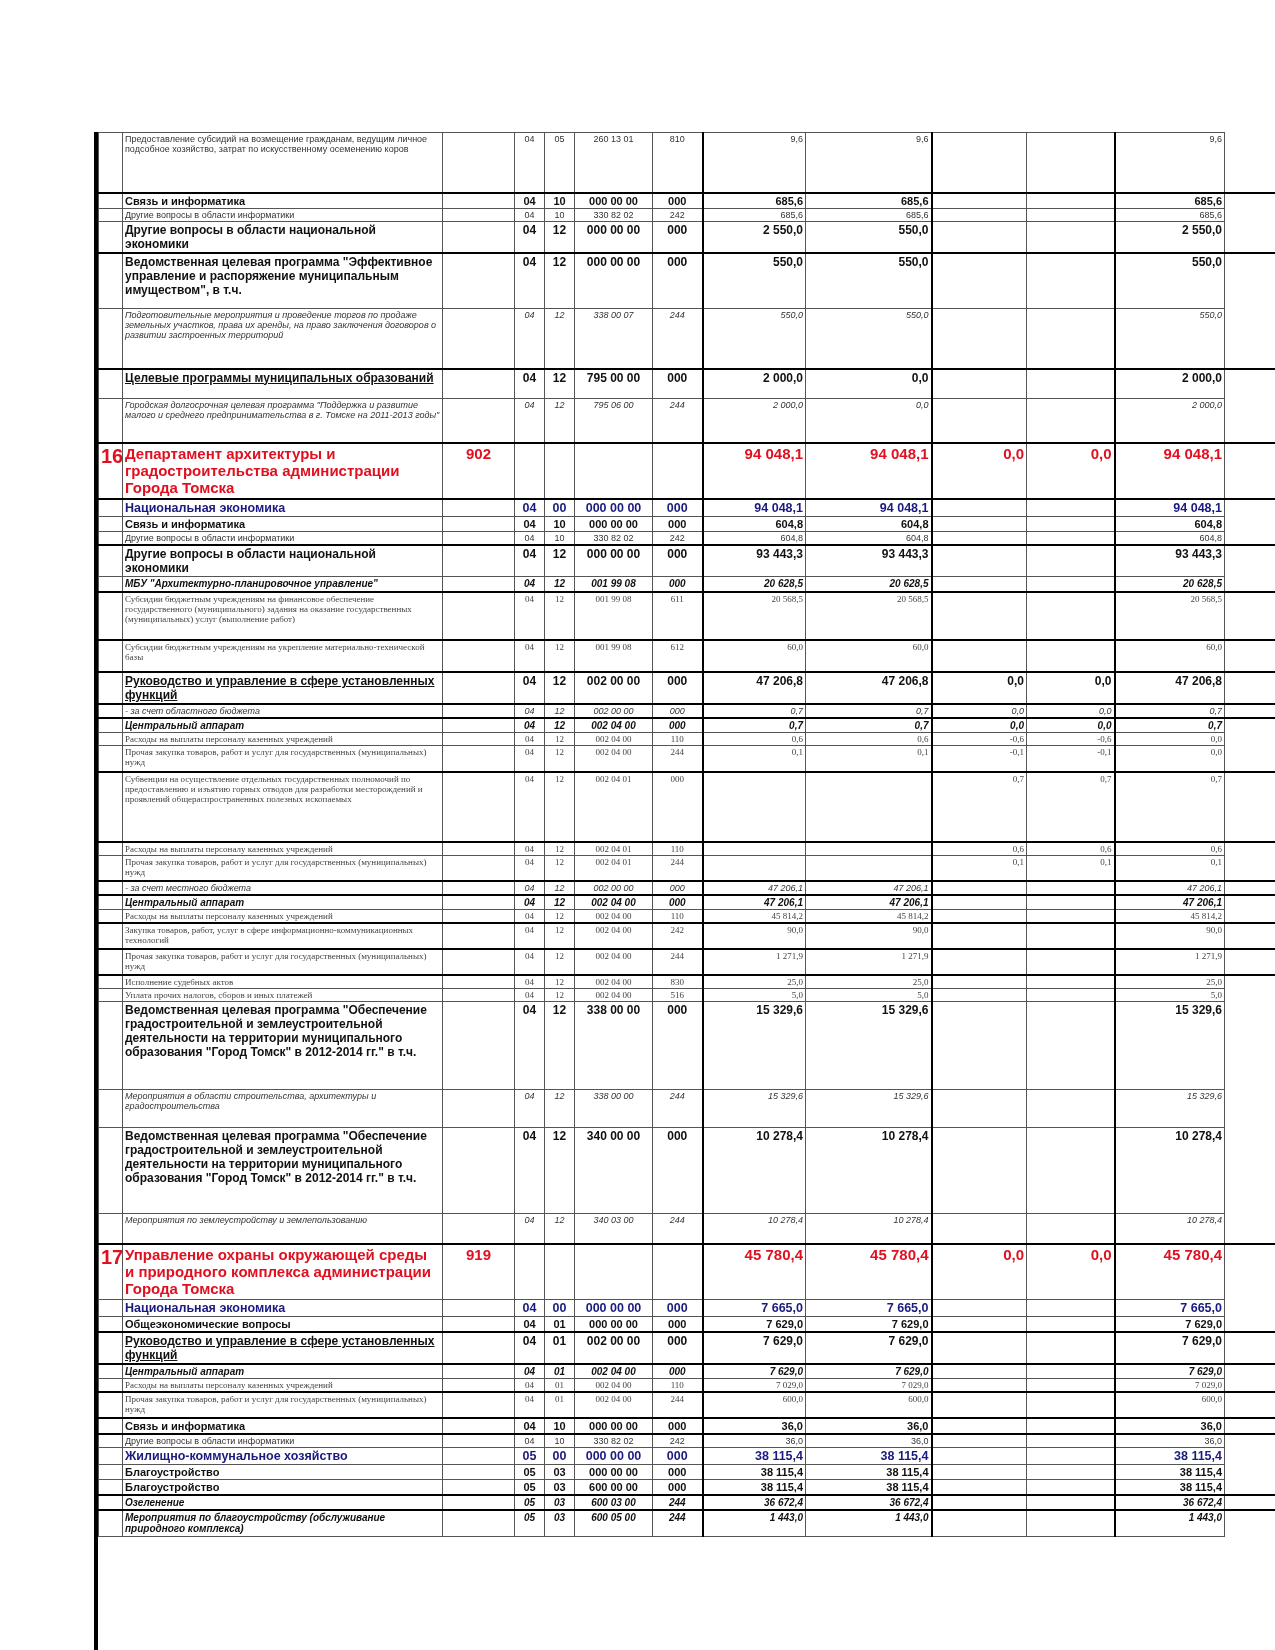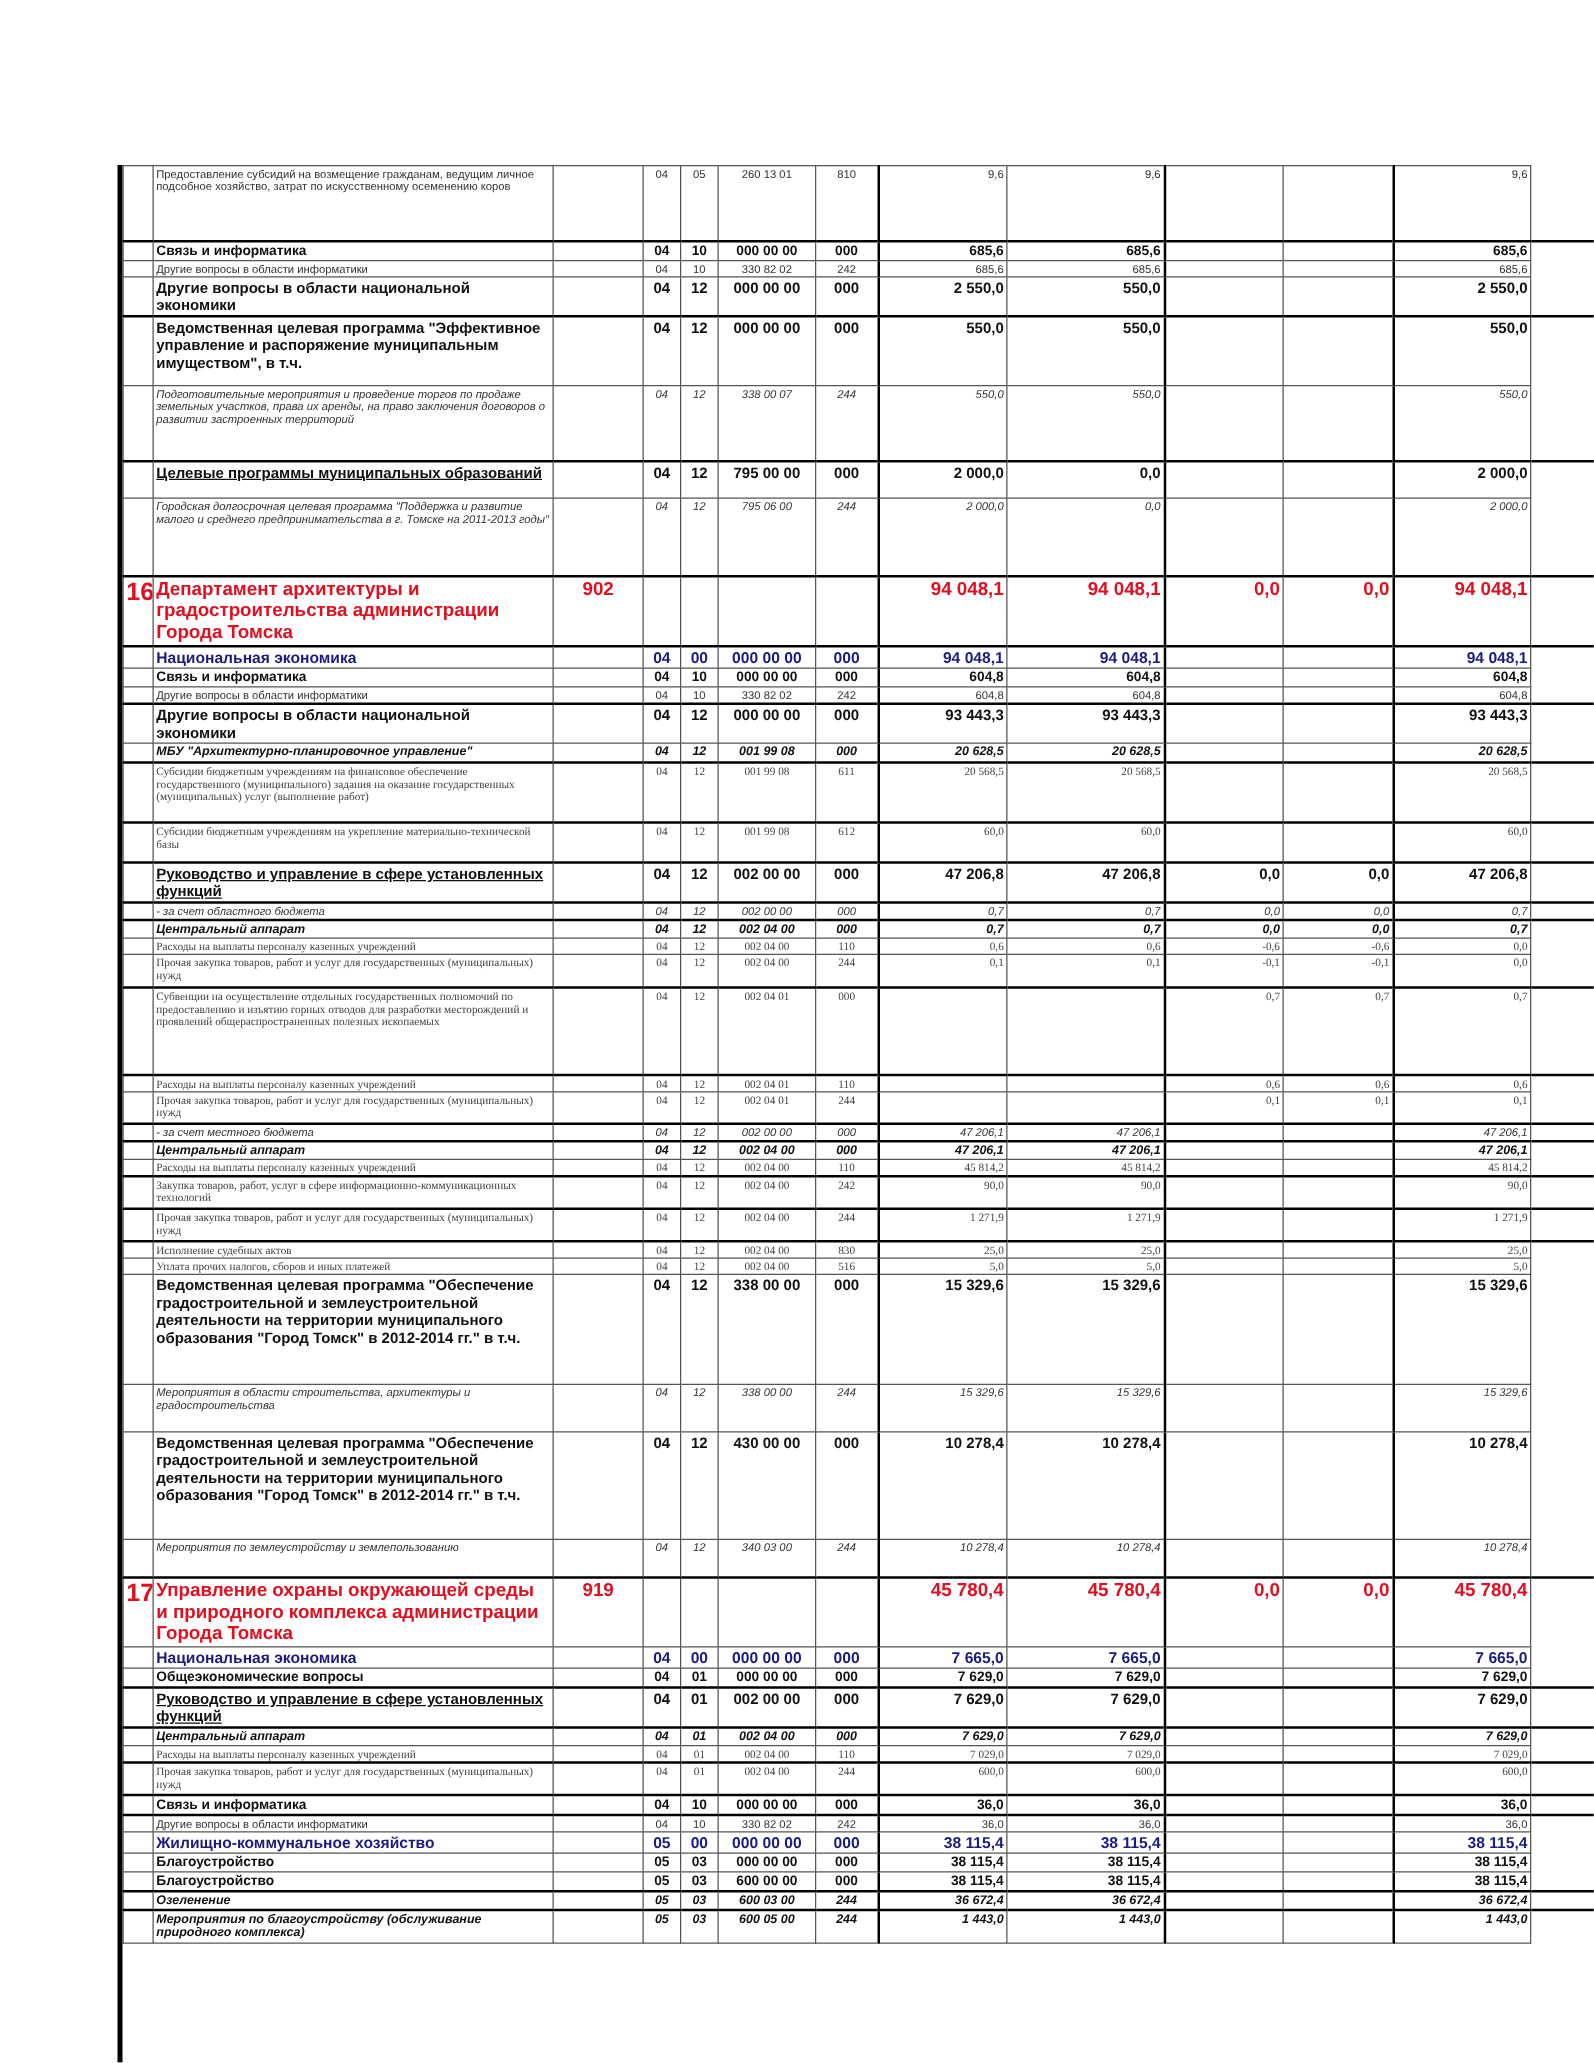--- a/index.html
+++ b/index.html
@@ -157,21 +157,21 @@
         <td class="pr"><span>12</span></td>
         <td class="csr"><span>795 00 00</span></td>
         <td class="vr"><span>000</span></td>
         <td class="v v1"><span>2 000,0</span></td>
         <td class="v v2"><span>0,0</span></td>
         <td class="v v3"><span></span></td>
         <td class="v v4"><span></span></td>
         <td class="v v5"><span>2 000,0</span></td>
         <td class="tail"></td>
       </tr>
-      <tr class="r-italic" style="height: 62px;">
+      <tr class="r-italic" style="height: 44px;">
         <td class="num"><span></span></td>
         <td class="name"><span>Городская долгосрочная целевая программа "Поддержка и развитие малого и среднего предпринимательства в г. Томске на 2011-2013 годы"</span></td>
         <td class="ved"><span></span></td>
         <td class="rz"><span>04</span></td>
         <td class="pr"><span>12</span></td>
         <td class="csr"><span>795 06 00</span></td>
         <td class="vr"><span>244</span></td>
         <td class="v v1"><span>2 000,0</span></td>
         <td class="v v2"><span>0,0</span></td>
         <td class="v v3"><span></span></td>
@@ -553,21 +553,21 @@
         <td class="v v4"><span></span></td>
         <td class="v v5"><span>15 329,6</span></td>
         <td class="tail"></td>
       </tr>
       <tr class="r-bold" style="height: 86px;">
         <td class="num"><span></span></td>
         <td class="name"><span>Ведомственная целевая программа "Обеспечение градостроительной и землеустроительной деятельности на территории муниципального образования "Город Томск" в 2012-2014 гг." в т.ч.</span></td>
         <td class="ved"><span></span></td>
         <td class="rz"><span>04</span></td>
         <td class="pr"><span>12</span></td>
-        <td class="csr"><span>430 00 00</span></td>
+        <td class="csr"><span>340 00 00</span></td>
         <td class="vr"><span>000</span></td>
         <td class="v v1"><span>10 278,4</span></td>
         <td class="v v2"><span>10 278,4</span></td>
         <td class="v v3"><span></span></td>
         <td class="v v4"><span></span></td>
         <td class="v v5"><span>10 278,4</span></td>
         <td class="tail"></td>
       </tr>
       <tr class="r-italic" style="height: 30px;">
         <td class="num"><span></span></td>

